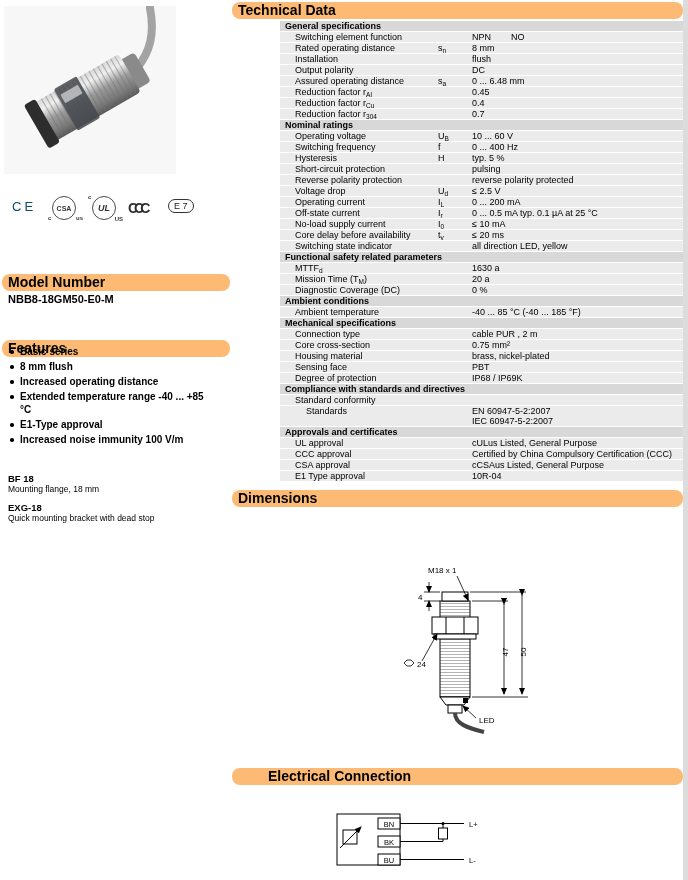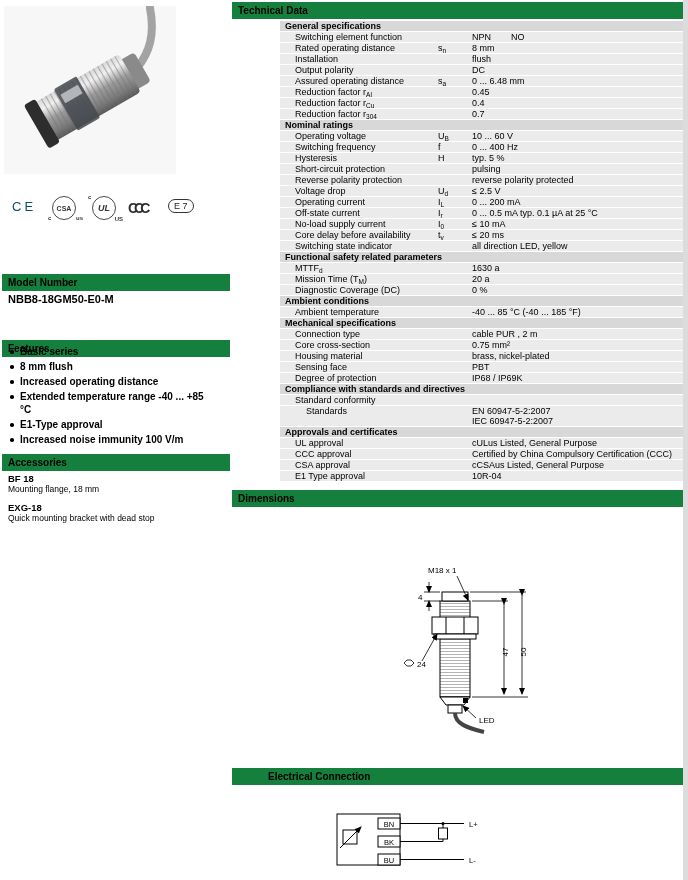--- a/index.html
+++ b/index.html
@@ -5,22 +5,22 @@
   html,body{margin:0;padding:0;background:#fff;}
   .page{position:relative;width:688px;height:880px;background:#ffffff;
         font-family:"Liberation Sans", sans-serif;color:#000;overflow:hidden;}
   .page-edge{position:absolute;right:0;top:0;width:5px;height:100%;background:#dcdcdc;}
 
   
   .left-col{position:absolute;left:2px;top:0;width:228px;height:100%;}
   .right-col{position:absolute;left:232px;top:0;width:451px;height:100%;}
 
   
-  .bar{position:absolute;left:0;right:0;height:17px;background:#15803d;
-       font-weight:bold;font-size:10px;line-height:17px;padding-left:6px;box-sizing:border-box;}
+  .bar{position:absolute;left:0;right:0;height:17px;background:#fdba74;
+       font-weight:bold;font-size:14px;line-height:17px;padding-left:6px;box-sizing:border-box;border-radius:8px;}
 
   
   .photo{position:absolute;top:6px;left:2px;width:172px;height:168px;background:#f7f7f7;}
   .logos{position:absolute;top:192px;left:2px;width:224px;height:36px;}
   .logo-ce{position:absolute;left:8px;top:7px;font-size:13px;letter-spacing:3px;color:#0c4a6e;}
   .logo-circ{position:absolute;top:4px;width:22px;height:22px;border:1.5px solid #4a4a4a;border-radius:50%;
              display:flex;align-items:center;justify-content:center;font-size:7px;font-weight:bold;color:#333;}
   .logo-csa{left:48px;}
   .logo-ul{left:88px;font-style:italic;font-size:9px;}
   .tiny-mark{position:absolute;font-size:6px;font-style:normal;font-weight:bold;color:#333;}
@@ -121,21 +121,20 @@
     <div class="bar bar-features">Features</div>
     <ul class="features">
         <li>Basic series</li>
         <li>8 mm flush</li>
         <li>Increased operating distance</li>
         <li>Extended temperature range -40 ... +85 °C</li>
         <li>E1-Type approval</li>
         <li>Increased noise immunity 100 V/m</li>
       </ul>
 
-    <div class="bar bar-acc">Accessories</div>
     <div class="acc-list">
         <div class="acc-item">
           <div class="acc-name">BF 18</div>
           <div class="acc-desc">Mounting flange, 18 mm</div>
         </div>
         <div class="acc-item">
           <div class="acc-name">EXG-18</div>
           <div class="acc-desc">Quick mounting bracket with dead stop</div>
         </div>
       </div>

